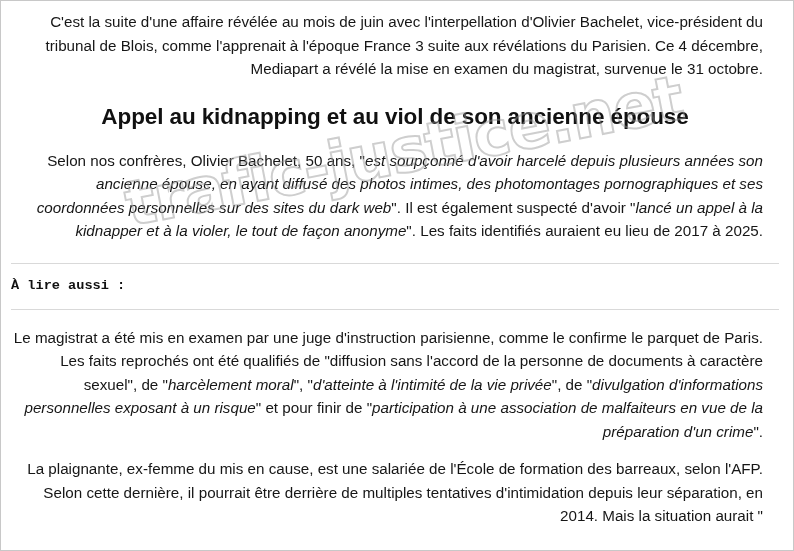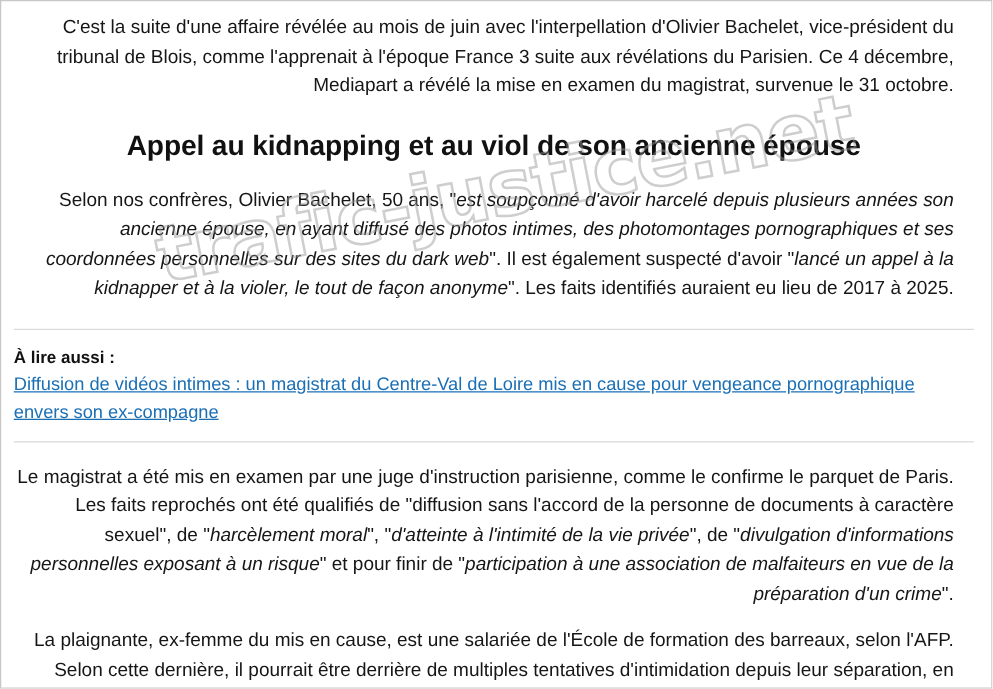--- a/index.html
+++ b/index.html
@@ -46,21 +46,22 @@
   .quote {
     font-style: italic;
   }
   .related {
     margin: 20px 0 16px 0;
   }
   .related-title {
     font-size: 13.6px;
     font-weight: bold;
     color: #111111;
-    margin-bottom: 4px;
+    margin-bottom: 16px;
+    font-family: Liberation Mono, monospace;
   }
   .related-link {
     display: inline;
     font-size: 14.6px;
     line-height: 22px;
     color: #1a6fb5;
     text-decoration: underline;
     cursor: pointer;
   }
   .divider {
@@ -101,21 +102,20 @@
 
   <p class="para first">C'est la suite d'une affaire révélée au mois de juin avec l'interpellation d'Olivier Bachelet, vice-président du tribunal de Blois, comme l'apprenait à l'époque France 3 suite aux révélations du Parisien. Ce 4 décembre, Mediapart a révélé la mise en examen du magistrat, survenue le 31 octobre.</p>
 
   <h2 class="heading">Appel au kidnapping et au viol de son ancienne épouse</h2>
 
   <p class="para"><span>Selon nos confrères, Olivier Bachelet, 50 ans, "</span><span class="quote">est soupçonné d'avoir harcelé depuis plusieurs années son ancienne épouse, en ayant diffusé des photos intimes, des photomontages pornographiques et ses coordonnées personnelles sur des sites du dark web</span><span>". Il est également suspecté d'avoir "</span><span class="quote">lancé un appel à la kidnapper et à la violer, le tout de façon anonyme</span><span>". Les faits identifiés auraient eu lieu de 2017 à 2025.</span></p>
 
   <div class="related">
     <hr class="divider">
     <div class="related-title">À lire aussi :</div>
-    <a class="related-link">Diffusion de vidéos intimes : un magistrat du Centre-Val de Loire mis en cause pour vengeance pornographique envers son ex-compagne</a>
     <hr class="divider">
   </div>
 
   <p class="para"><span>Le magistrat a été mis en examen par une juge d'instruction parisienne, comme le confirme le parquet de Paris. Les faits reprochés ont été qualifiés de "diffusion sans l'accord de la personne de documents à caractère sexuel", de "</span><span class="quote">harcèlement moral</span><span>", "</span><span class="quote">d'atteinte à l'intimité de la vie privée</span><span>", de "</span><span class="quote">divulgation d'informations personnelles exposant à un risque</span><span>" et pour finir de "</span><span class="quote">participation à une association de malfaiteurs en vue de la préparation d'un crime</span><span>".</span></p>
 
   <p class="para"><span>La plaignante, ex-femme du mis en cause, est une salariée de l'École de formation des barreaux, selon l'AFP. Selon cette dernière, il pourrait être derrière de multiples tentatives d'intimidation depuis leur séparation, en 2014. Mais la situation aurait "</span></p>
 
   <div class="watermark">
     <div class="watermark-text">trafic-justice.net</div>
   </div>

